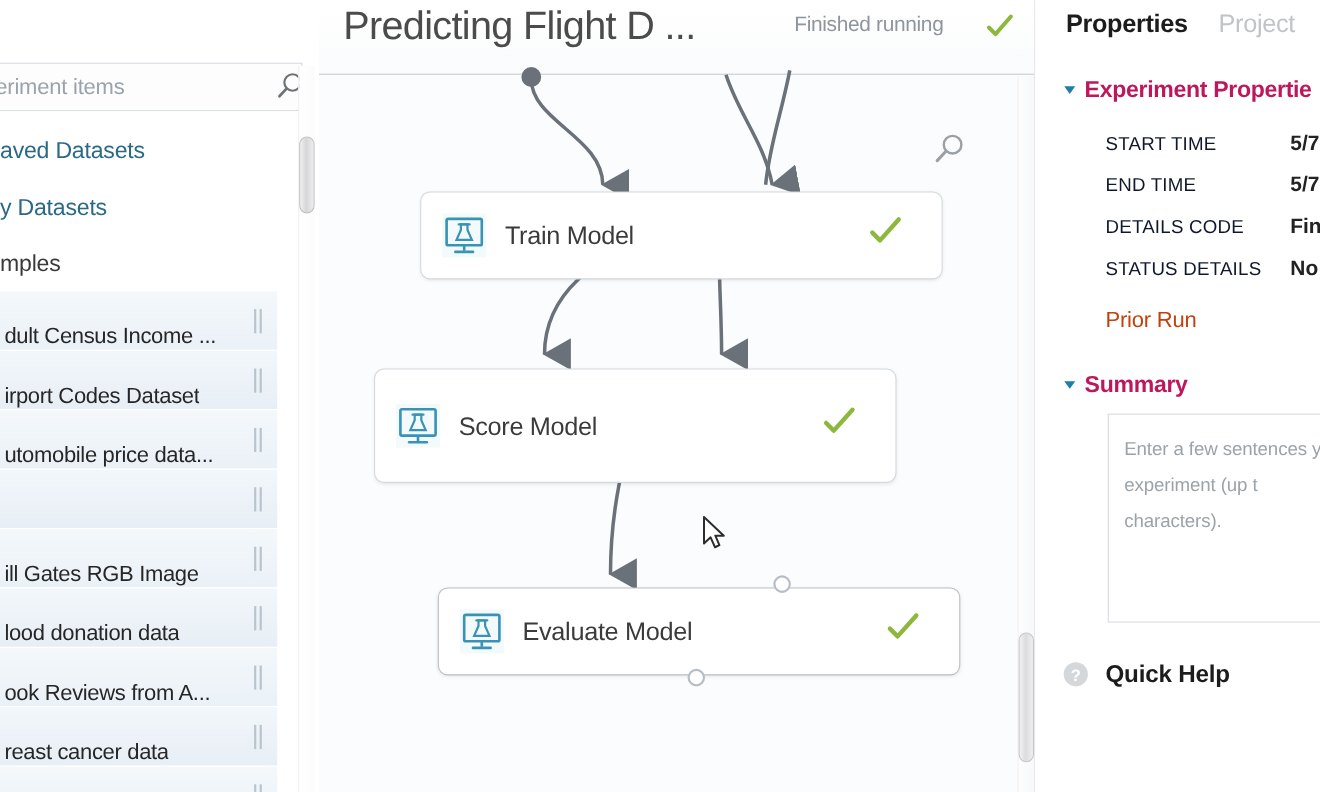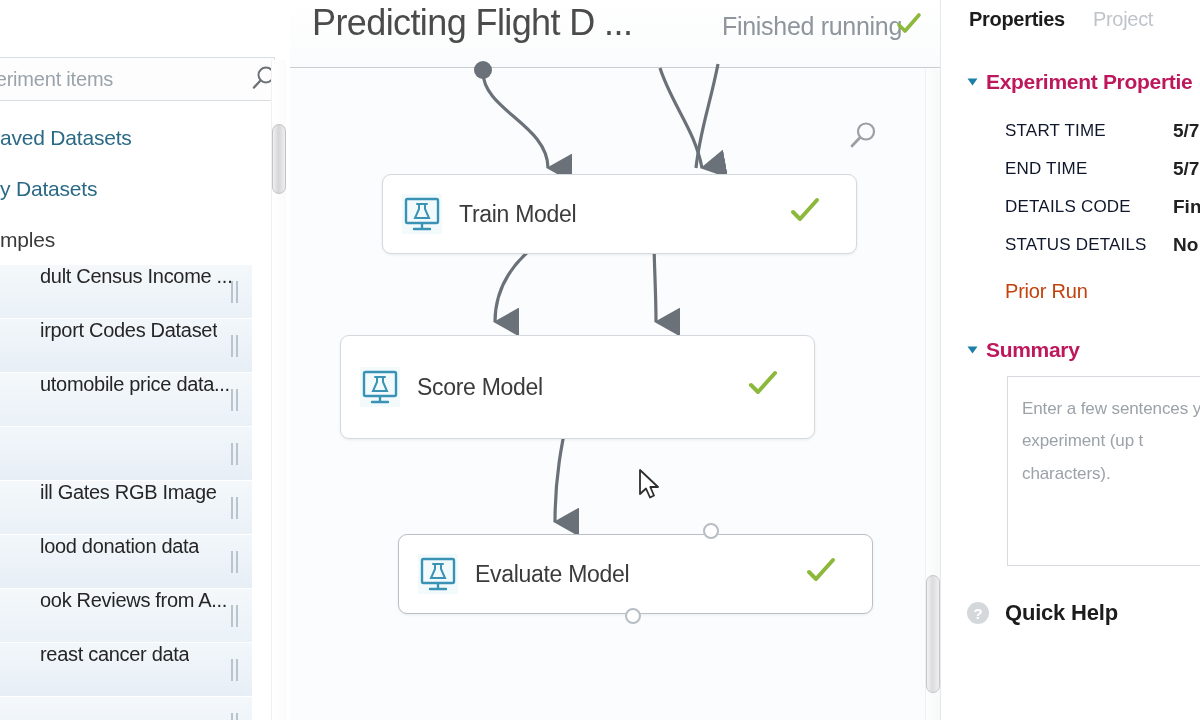--- a/index.html
+++ b/index.html
@@ -76,23 +76,22 @@
     position: absolute;
     left: 0; top: 265px;
     width: 252px;
   }
   .ds-item {
     position: relative;
     height: 54px;
     background: linear-gradient(to bottom, #f4f8fb 0%, #eaf1f7 100%);
     border-bottom: 1px solid #ffffff;
     display: flex;
-    align-items: flex-start;
-    cursor: pointer;
-    padding-left: 36px;
+    align-items: flex-end;
+    cursor: pointer;
   }
   .ds-item:nth-child(even) {
     background: linear-gradient(to bottom, #f2f7fb 0%, #e7eef5 100%);
   }
   .ds-label {
     font-size: 20px;
     color: #262626;
     padding-left: 4px;
     white-space: nowrap;
     overflow: hidden;
@@ -149,21 +148,21 @@
     font-size: 36px;
     color: #4b4b4b;
     font-weight: 300;
     letter-spacing: -0.6px;
     white-space: nowrap;
     cursor: text;
   }
   .exp-status {
     position: absolute;
     left: 432px; top: 12px;
-    font-size: 25px;
+    font-size: 19px;
     color: #8e959c;
     letter-spacing: -0.3px;
     white-space: nowrap;
   }
   .exp-status-check {
     position: absolute;
     left: 604px; top: 10px;
   }
 
   .canvas {
@@ -253,21 +252,21 @@
     border-left: 1px solid #e6e8ea;
     overflow: hidden;
   }
   .rp-tabs {
     position: absolute;
     left: 0; top: 8px;
     display: flex;
     align-items: baseline;
   }
   .rp-tab {
-    font-size: 20px;
+    font-size: 23px;
     color: #bfc4c9;
     margin-left: 28px;
     white-space: nowrap;
     cursor: pointer;
     letter-spacing: -0.3px;
   }
   .rp-tab.active { color: #1c1c1c; font-weight: bold; }
 
   .rp-section {
     position: absolute;

